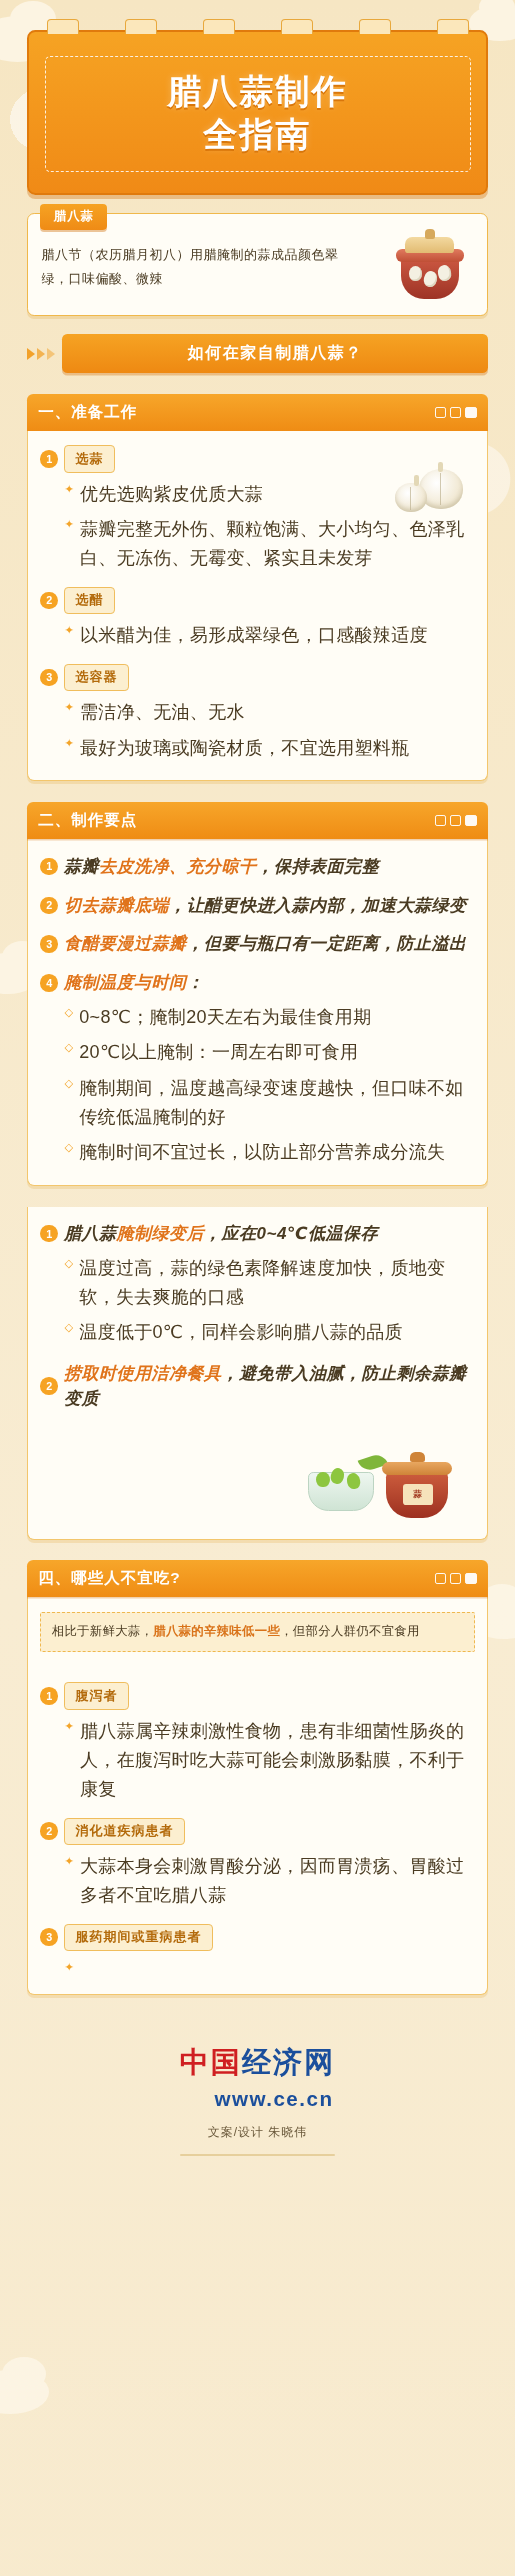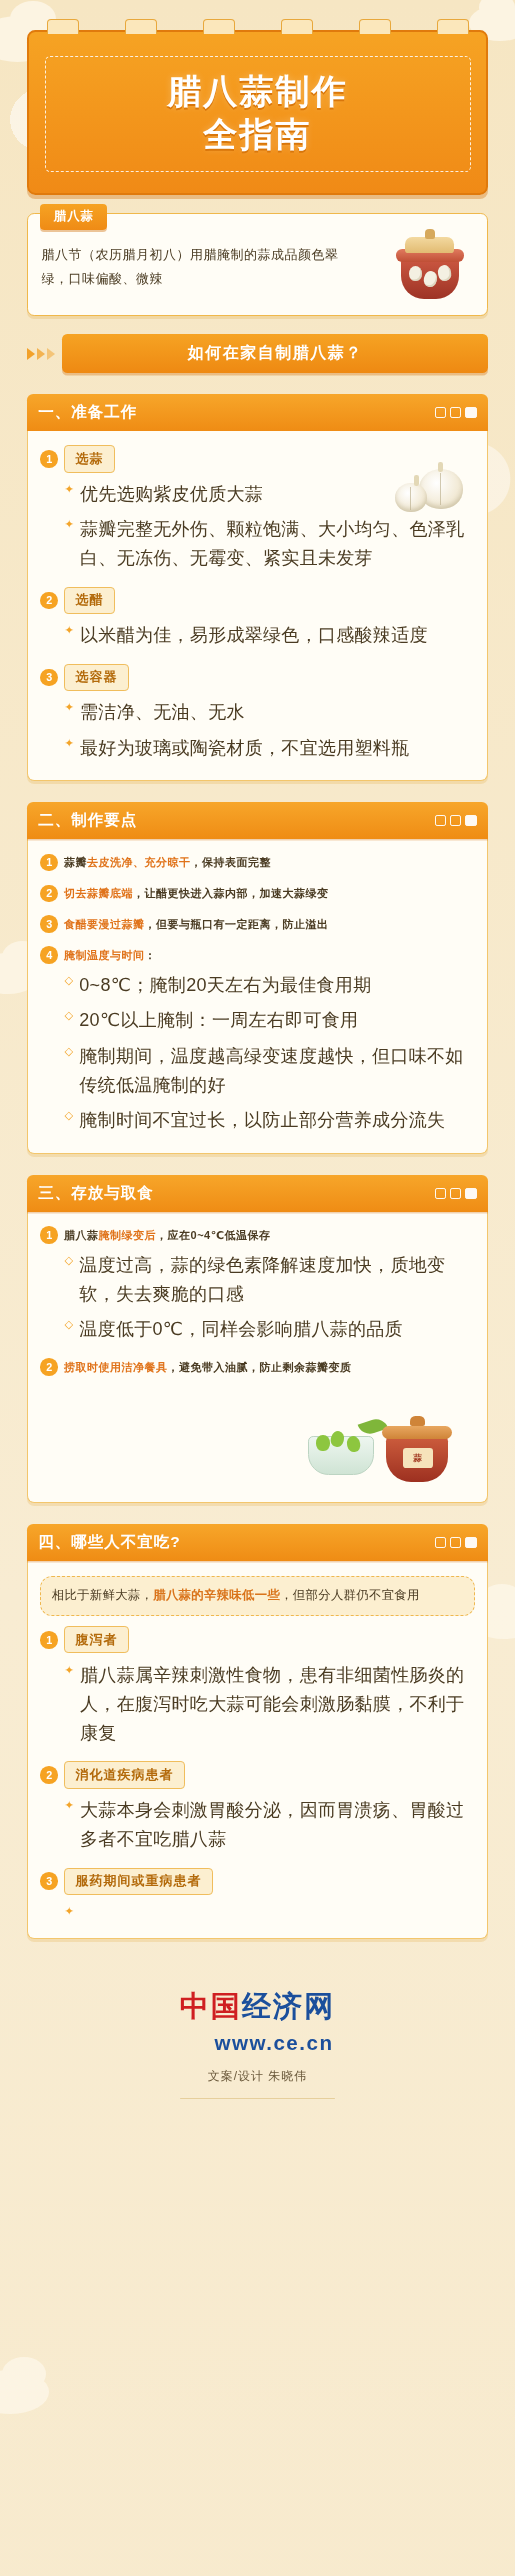--- a/index.html
+++ b/index.html
@@ -302,25 +302,26 @@
     line-height: 1.55;
     margin-top: 1px;
   }
   .btext {
     font-size: 18px;
     line-height: 1.62;
     color: #4a3b22;
     letter-spacing: 0.3px;
   }
   .inline-head {
-    font-size: 11px;
+    font-size: 17px;
     font-weight: bold;
     color: #4a3b22;
     letter-spacing: 0.5px;
     line-height: 1.5;
+    font-style: italic;
   }
   .inline-head b { color: #e0731a; }
 
   
   .garlic-ill {
     position: absolute;
     right: 15.5px;
     width: 77px;
     height: 57px;
   }
@@ -408,26 +409,26 @@
     width: 28px; height: 13.4px;
     background: #7fb63a;
     border-radius: 0 13.4px 0 13.4px;
     transform: rotate(-18deg);
   }
 
   
   .note-box {
     background: #fcefd0;
     border: 1px dashed #efb84f;
-    border-radius: 12px;
+    border-radius: 2px;
     padding: 9.3px 10.3px;
     font-size: 12.4px;
     line-height: 1.6;
     color: #4a3b22;
-    margin-bottom: 10px;
+    margin-bottom: 30px;
     letter-spacing: 0.3px;
   }
   .note-box b { color: #d9731a; }
 
   
   .footer {
     margin-top: 29px;
     padding: 20.6px 0 23px 0;
     text-align: center;
   }
@@ -636,28 +637,20 @@
             <span class="dash">◇</span>
             <span class="btext">腌制时间不宜过长，以防止部分营养成分流失</span>
           </div>
         </div>
       </div>
 
     </div>
   </div>
 
   <div class="section">
-    <div class="sec-head">
-      <div class="sec-title">三、存放与取食</div>
-      <div class="sec-squares">
-        <div class="sq"></div>
-          <div class="sq"></div>
-          <div class="sq filled"></div>
-      </div>
-    </div>
     <div class="sec-body">
 
       <div class="item">
         <div class="item-head">
           <div class="num-badge">1</div>
           <div class="inline-head">腊八蒜<b>腌制绿变后</b>，应在0~4℃低温保存</div>
         </div>
         <div class="item-body">
           <div class="bullet-line">
             <span class="dash">◇</span>

